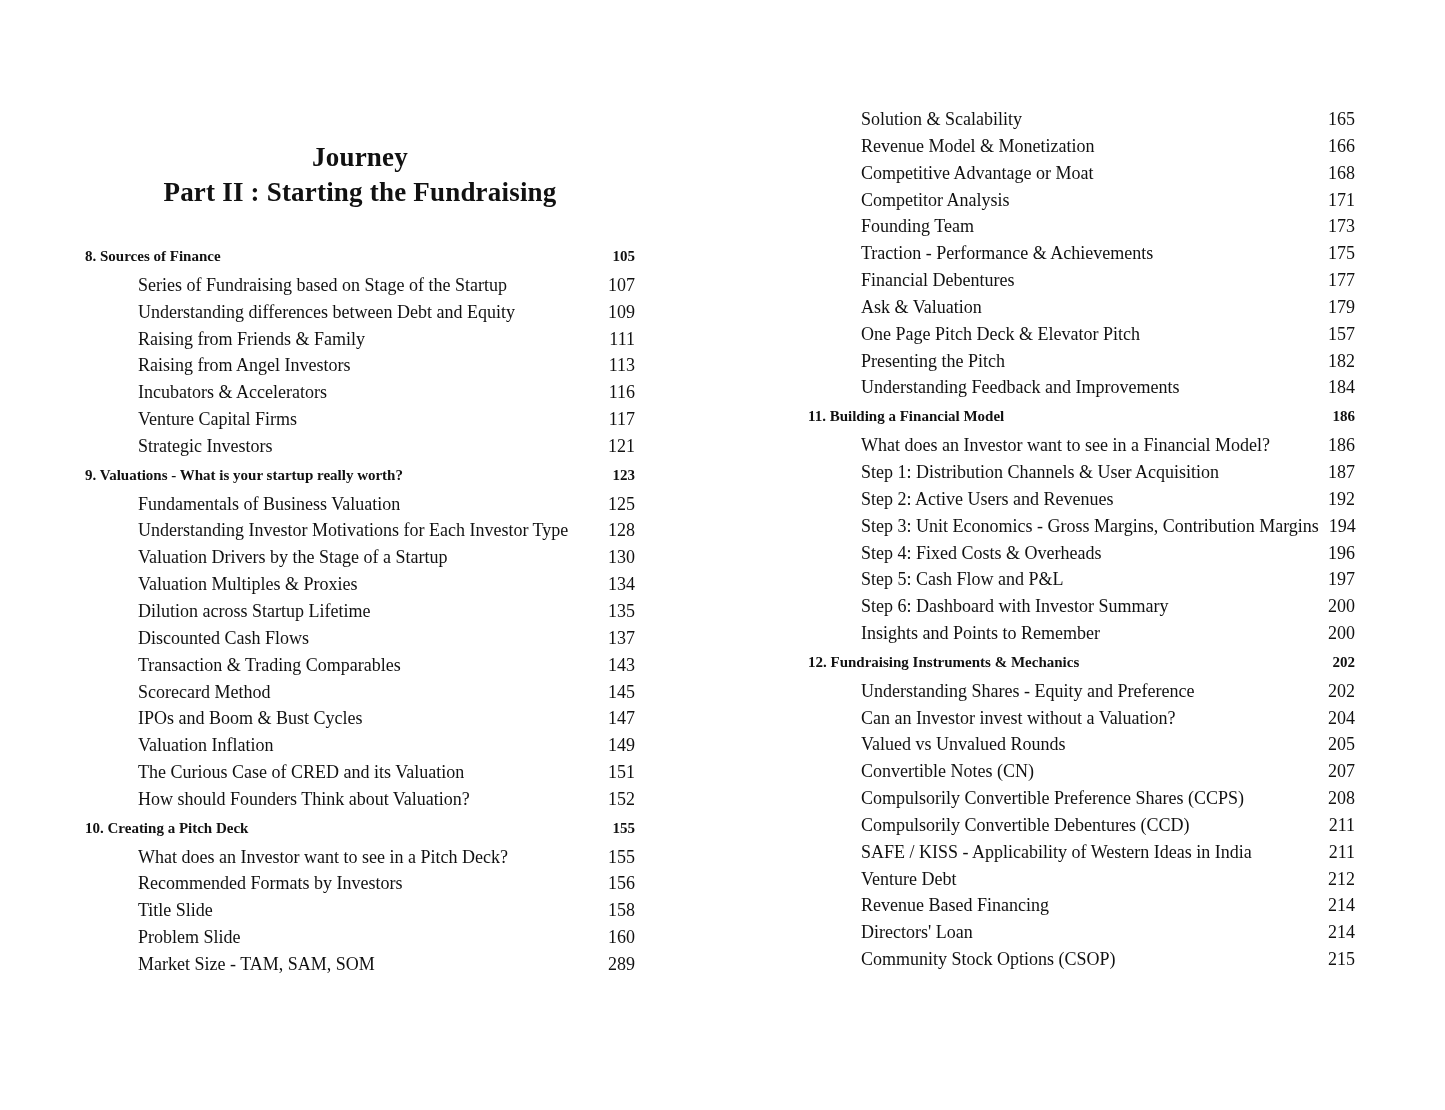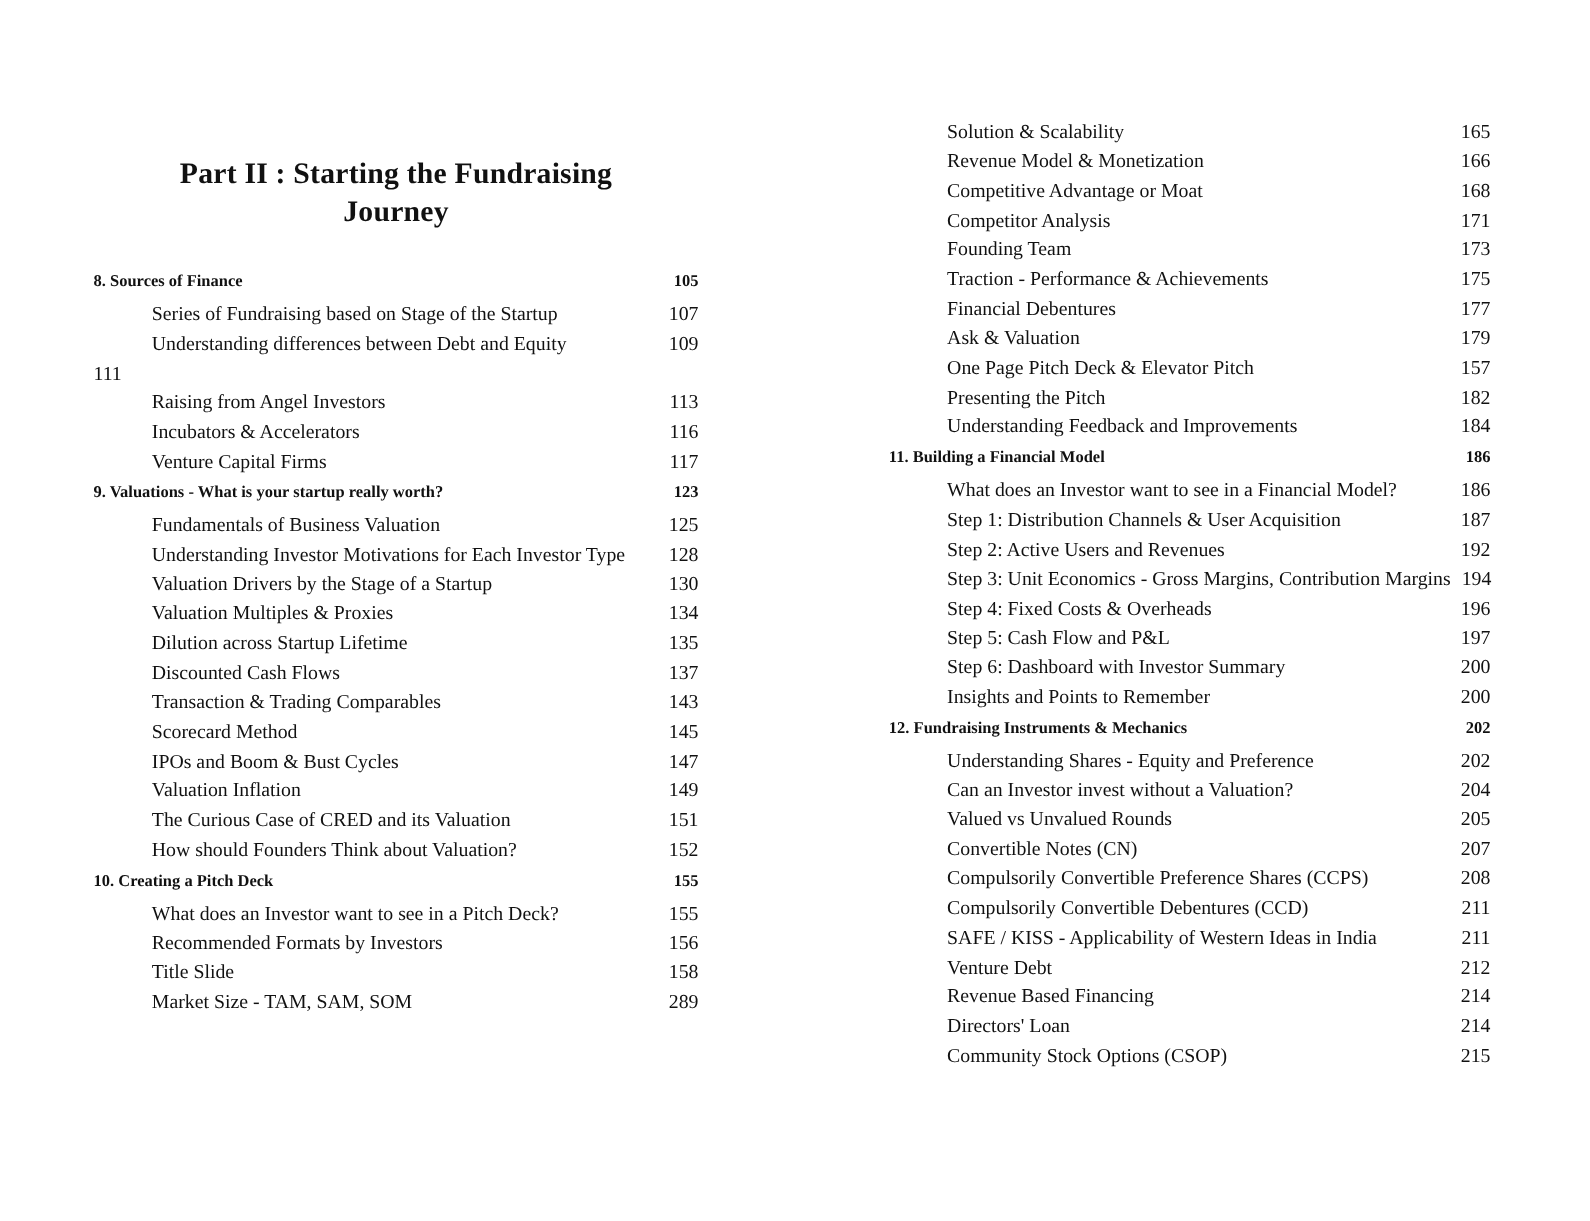--- a/index.html
+++ b/index.html
@@ -46,51 +46,56 @@
     font-size: 15px;
     margin: 2px 0;
   }
   .row .num { text-align: right; }
 </style>
 </head>
 <body>
 
 <div class="page">
   <div class="part-heading">
+    <div>Journey</div>
     <div>Part II : Starting the Fundraising</div>
-    <div>Journey</div>
   </div>
   <div class="col col-left" id="col-left">
       <div class="row section">
         <span class="label">8. Sources of Finance</span>
         <span class="num">105</span>
       </div>
       <div class="row sub">
         <span class="label">Series of Fundraising based on Stage of the Startup</span>
         <span class="num">107</span>
       </div>
       <div class="row sub">
         <span class="label">Understanding differences between Debt and Equity</span>
         <span class="num">109</span>
       </div>
       <div class="row sub">
+        <span class="label">Raising from Friends &amp; Family</span>
         <span class="num">111</span>
       </div>
       <div class="row sub">
         <span class="label">Raising from Angel Investors</span>
         <span class="num">113</span>
       </div>
       <div class="row sub">
         <span class="label">Incubators &amp; Accelerators</span>
         <span class="num">116</span>
       </div>
       <div class="row sub">
         <span class="label">Venture Capital Firms</span>
         <span class="num">117</span>
       </div>
+      <div class="row sub">
+        <span class="label">Strategic Investors</span>
+        <span class="num">121</span>
+      </div>
       <div class="row section">
         <span class="label">9. Valuations - What is your startup really worth?</span>
         <span class="num">123</span>
       </div>
       <div class="row sub">
         <span class="label">Fundamentals of Business Valuation</span>
         <span class="num">125</span>
       </div>
       <div class="row sub">
         <span class="label">Understanding Investor Motivations for Each Investor Type</span>
@@ -144,20 +149,24 @@
         <span class="label">What does an Investor want to see in a Pitch Deck?</span>
         <span class="num">155</span>
       </div>
       <div class="row sub">
         <span class="label">Recommended Formats by Investors</span>
         <span class="num">156</span>
       </div>
       <div class="row sub">
         <span class="label">Title Slide</span>
         <span class="num">158</span>
+      </div>
+      <div class="row sub">
+        <span class="label">Problem Slide</span>
+        <span class="num">160</span>
       </div>
       <div class="row sub">
         <span class="label">Market Size - TAM, SAM, SOM</span>
         <span class="num">289</span>
       </div>
     </div>
   <div class="col col-right" id="col-right">
       <div class="row sub">
         <span class="label">Solution &amp; Scalability</span>
         <span class="num">165</span>

